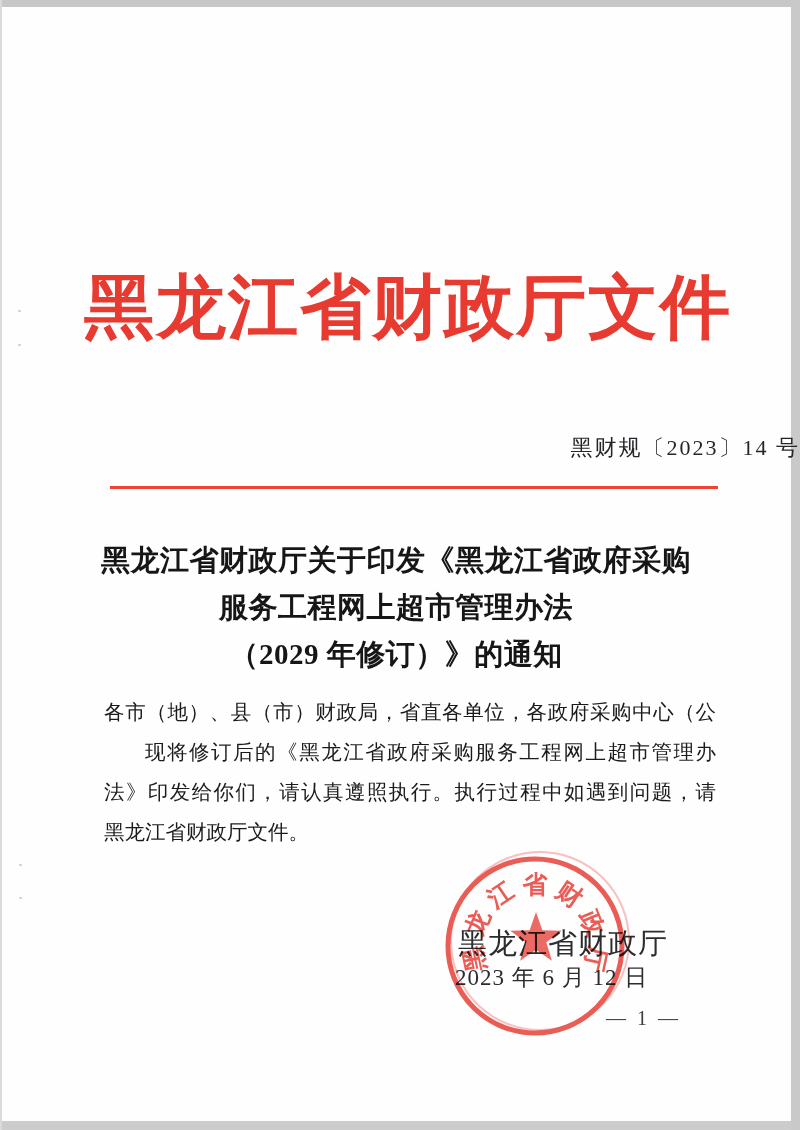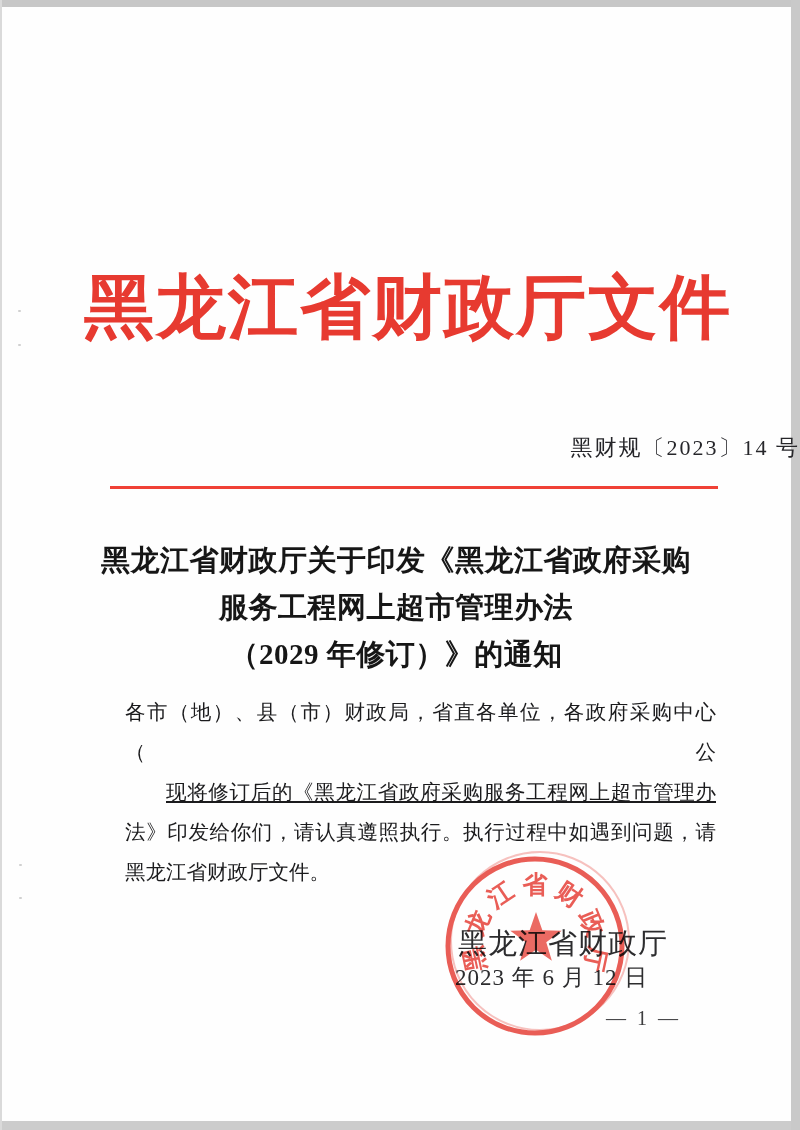--- a/index.html
+++ b/index.html
@@ -62,24 +62,23 @@
     position: absolute;
     left: 104px; top: 692px; width: 612px;
     font-size: 20.5px;
     line-height: 40px;
     color: #1b1b1d;
   }
   .body-line {
     text-align: justify;
     text-align-last: justify;
     text-justify: inter-character;
-    margin-left: 21px;
   }
   .body-line.para-last { text-align-last: left; }
-  .body-line.indent { text-indent: 2em; text-decoration: underline; }
+  .body-line.indent { text-indent: 2em; }
 
   .signer {
     position: absolute;
     left: 458px; top: 924px;
     font-size: 29px;
     letter-spacing: 1px;
     color: #2c2c2e;
     white-space: nowrap;
   }
   .sig-date {

